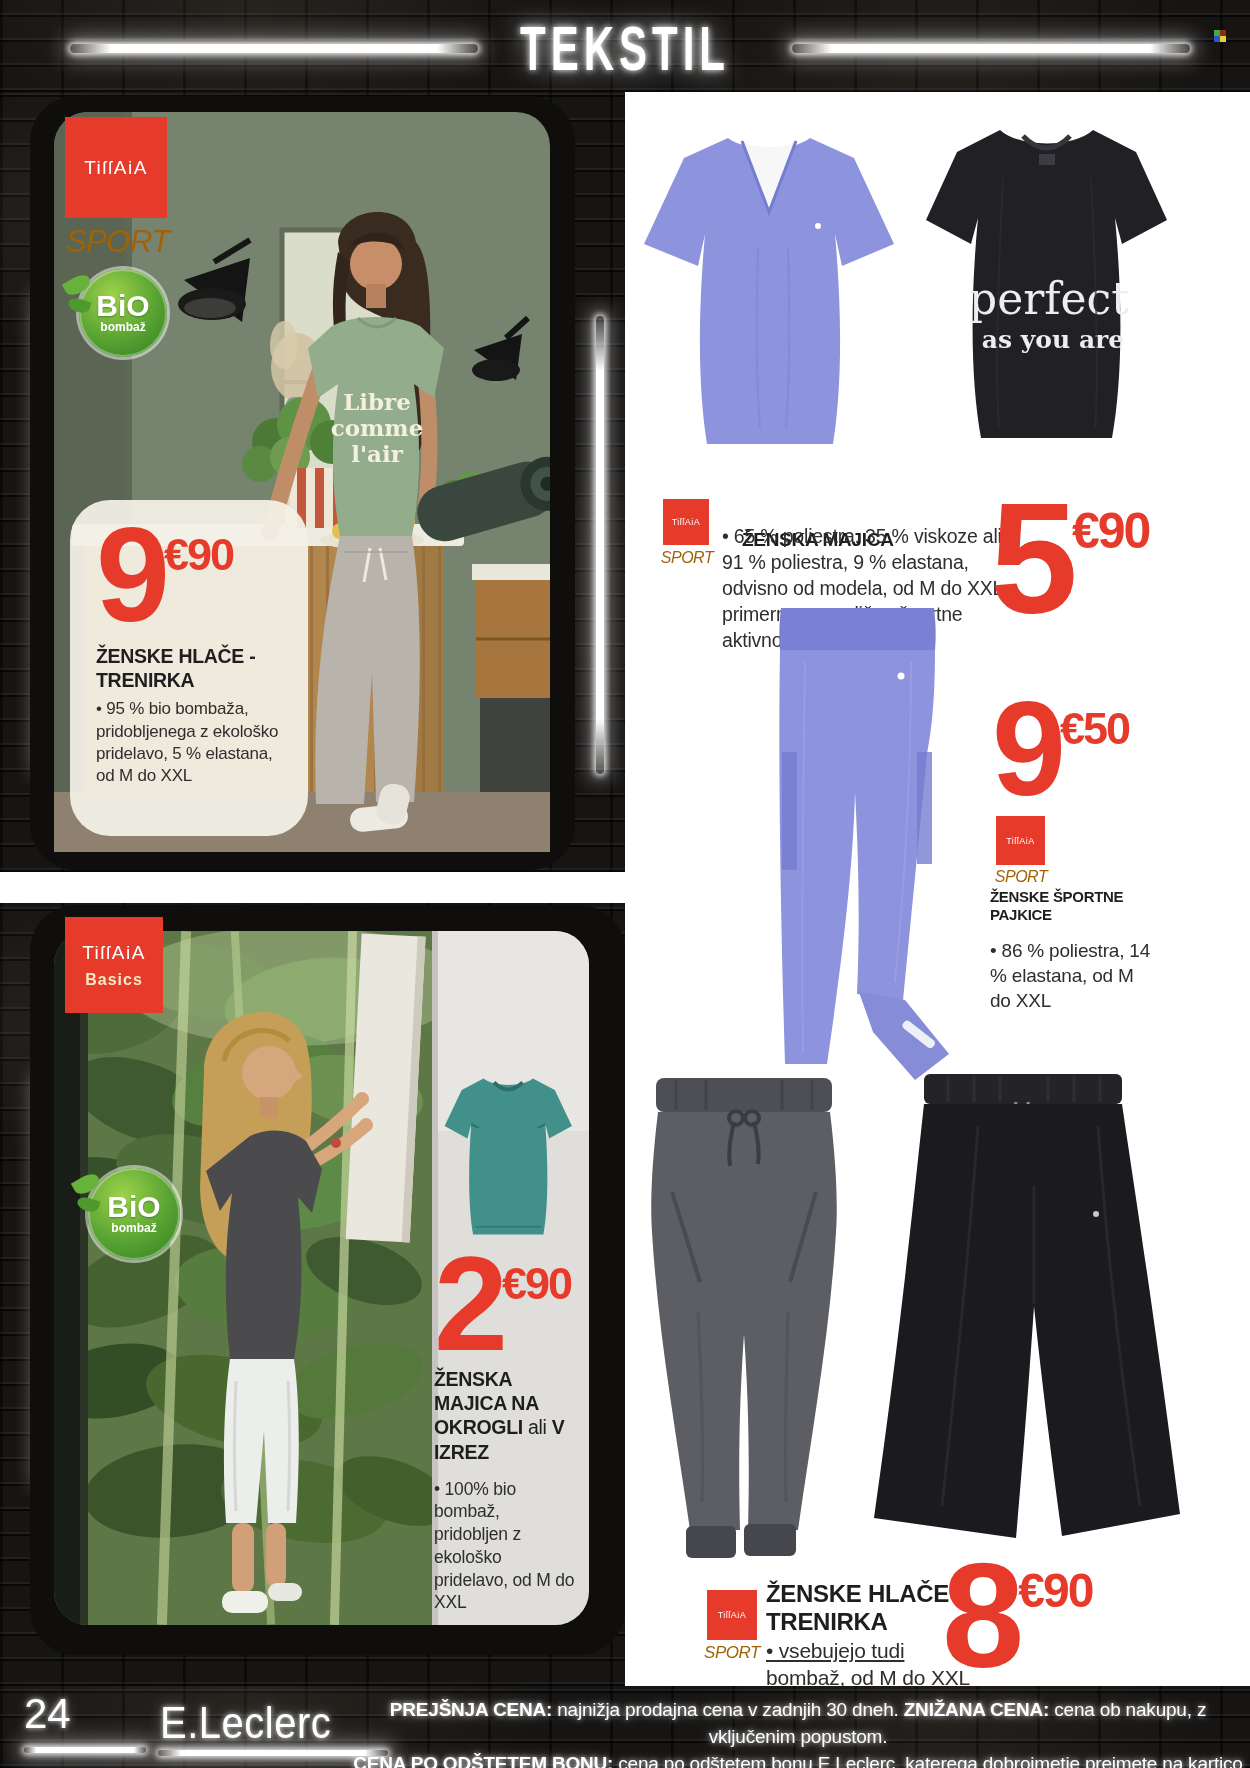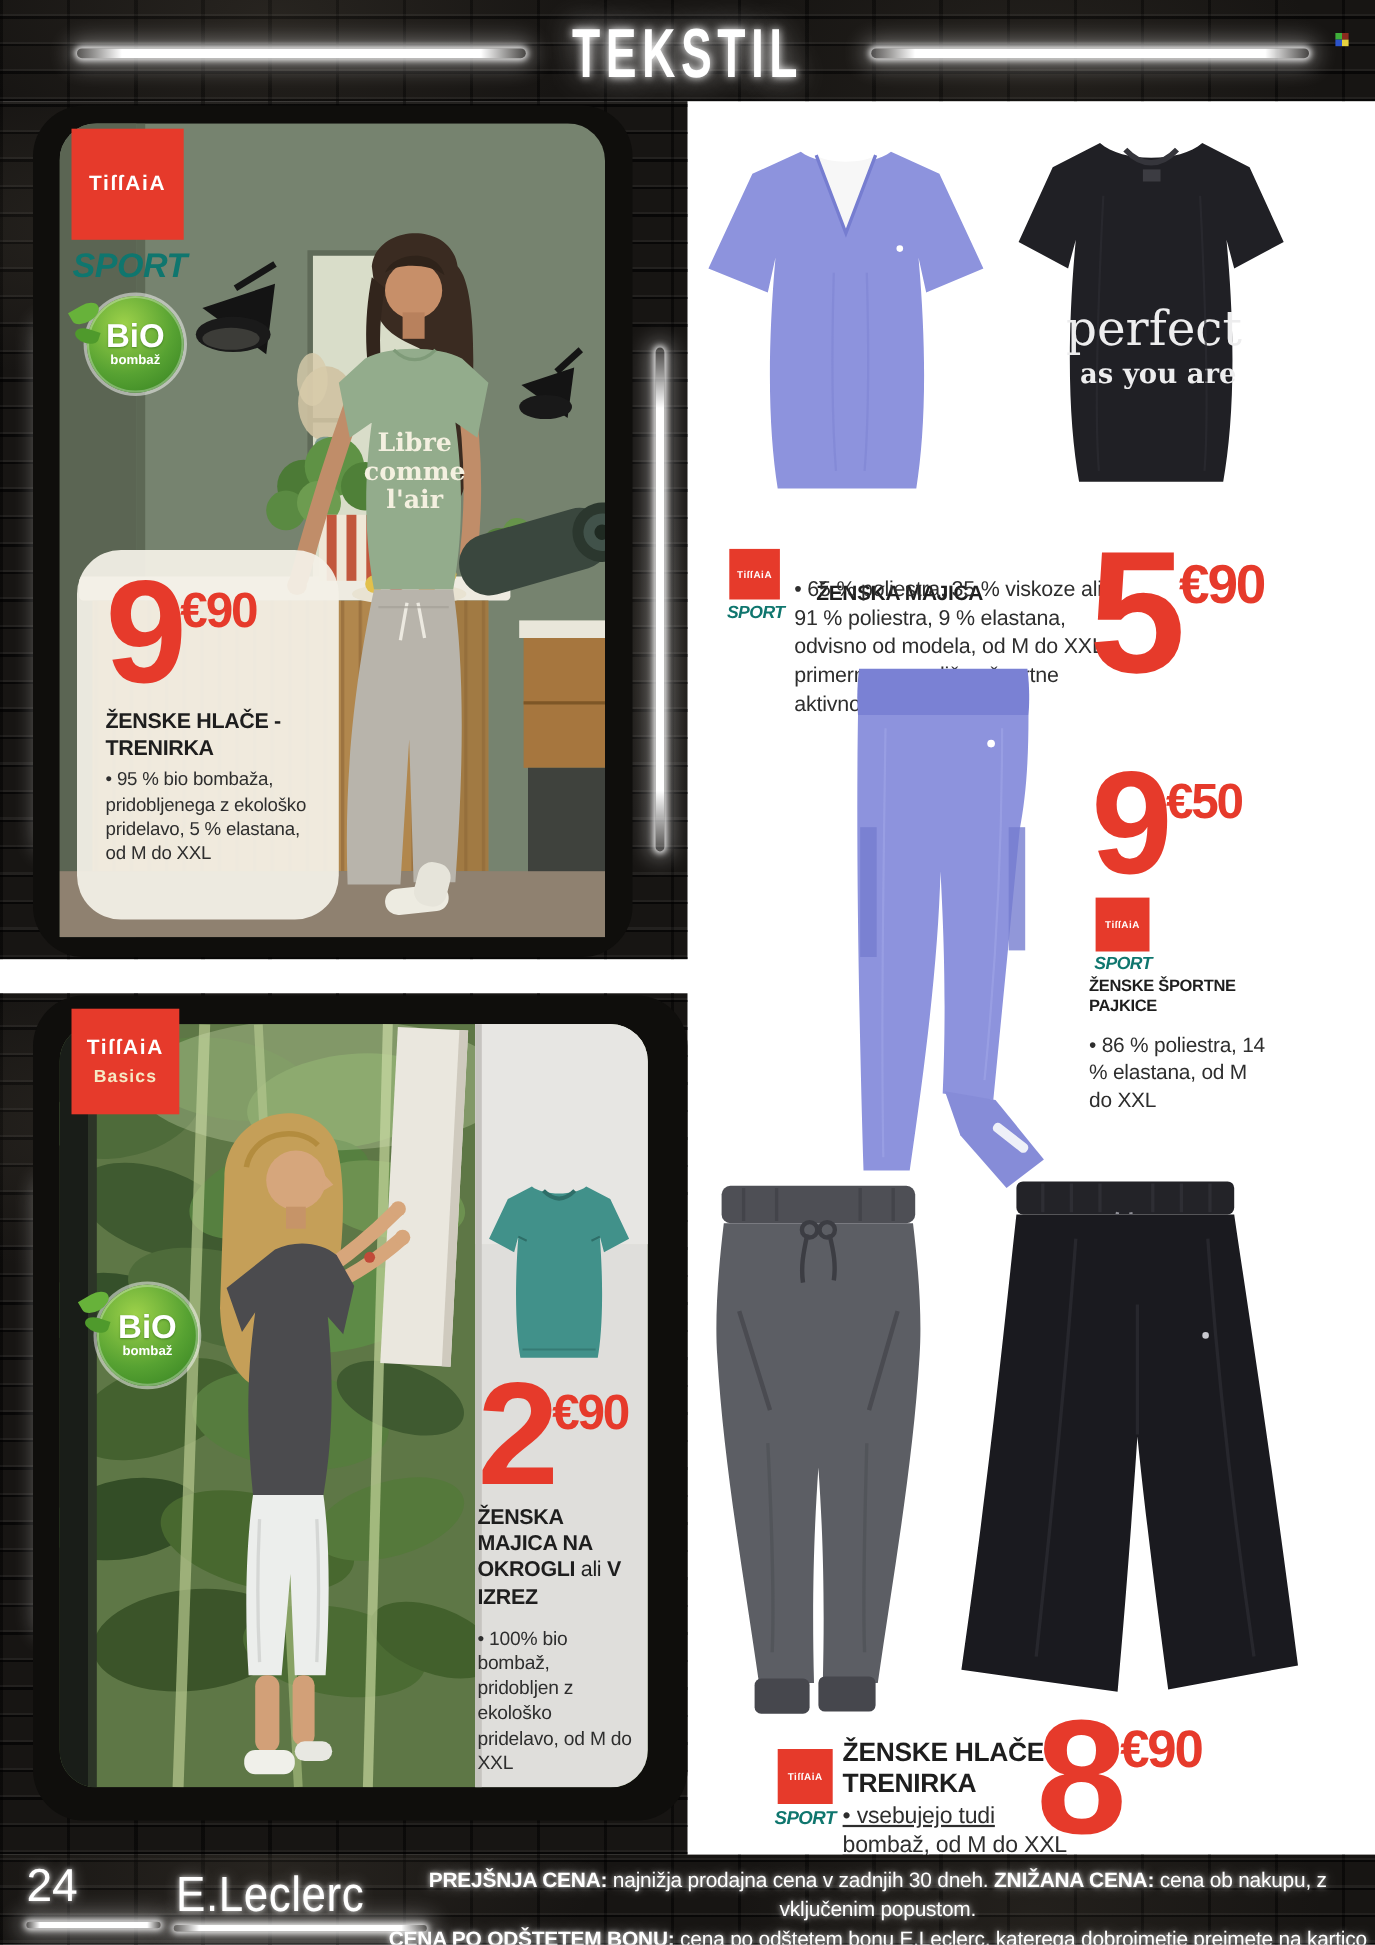--- a/index.html
+++ b/index.html
@@ -37,25 +37,25 @@
   #nv3{left:40px;top:1078px;width:8px;height:402px;}
   #nv4{left:596px;top:1086px;width:8px;height:390px;}
   .card{background:#0f0e0c;border-radius:46px;}
   #card1{left:30px;top:96px;width:545px;height:774px;}
   #card2{left:30px;top:905px;width:595px;height:750px;}
   .photo{position:absolute;overflow:hidden;border-radius:34px;}
   #scene1wrap{left:24px;top:16px;width:496px;height:828px;}
   #scene2wrap{left:24px;top:26px;width:535px;height:694px;}
   
   .tlogo{background:#e63a2b;color:#fff;display:flex;flex-direction:column;align-items:center;justify-content:center;text-align:center;}
-  .tlogo .tname{font-weight:700;}
+  .tlogo .tname{font-weight:400;}
   .tlogo-big .tname{font-size:19px;letter-spacing:1.5px;}
   .tlogo-sm .tname{font-size:9px;letter-spacing:.5px;}
   .basics-sub{color:#f6e9c4;font-weight:700;font-size:16px;margin-top:7px;letter-spacing:1px;}
-  .sport-label{font-style:italic;font-weight:700;color:#0f766e;letter-spacing:-.5px;}
+  .sport-label{font-style:italic;font-weight:400;color:#a16207;letter-spacing:-.5px;}
   #c1logo{left:35px;top:21px;width:102px;height:101px;}
   #c1sport{left:36px;top:128px;font-size:31px;}
   #c2logo{left:35px;top:12px;width:98px;height:96px;}
   .bio-badge{position:absolute;border-radius:50%;color:#fff;display:flex;flex-direction:column;
      align-items:center;justify-content:center;
      background:radial-gradient(circle at 38% 30%,#9ed24a,#57a232 55%,#3e8a26 85%);
      box-shadow:0 0 0 3px rgba(255,255,255,.5), inset 0 0 0 2px rgba(255,255,255,.3);}
   .bio-badge::before{content:"";position:absolute;left:-15px;top:8px;width:27px;height:16px;
      background:#67b23a;border-radius:0 50% 50% 50%;transform:rotate(-30deg);}
   .bio-badge::after{content:"";position:absolute;left:-11px;top:30px;width:22px;height:13px;

